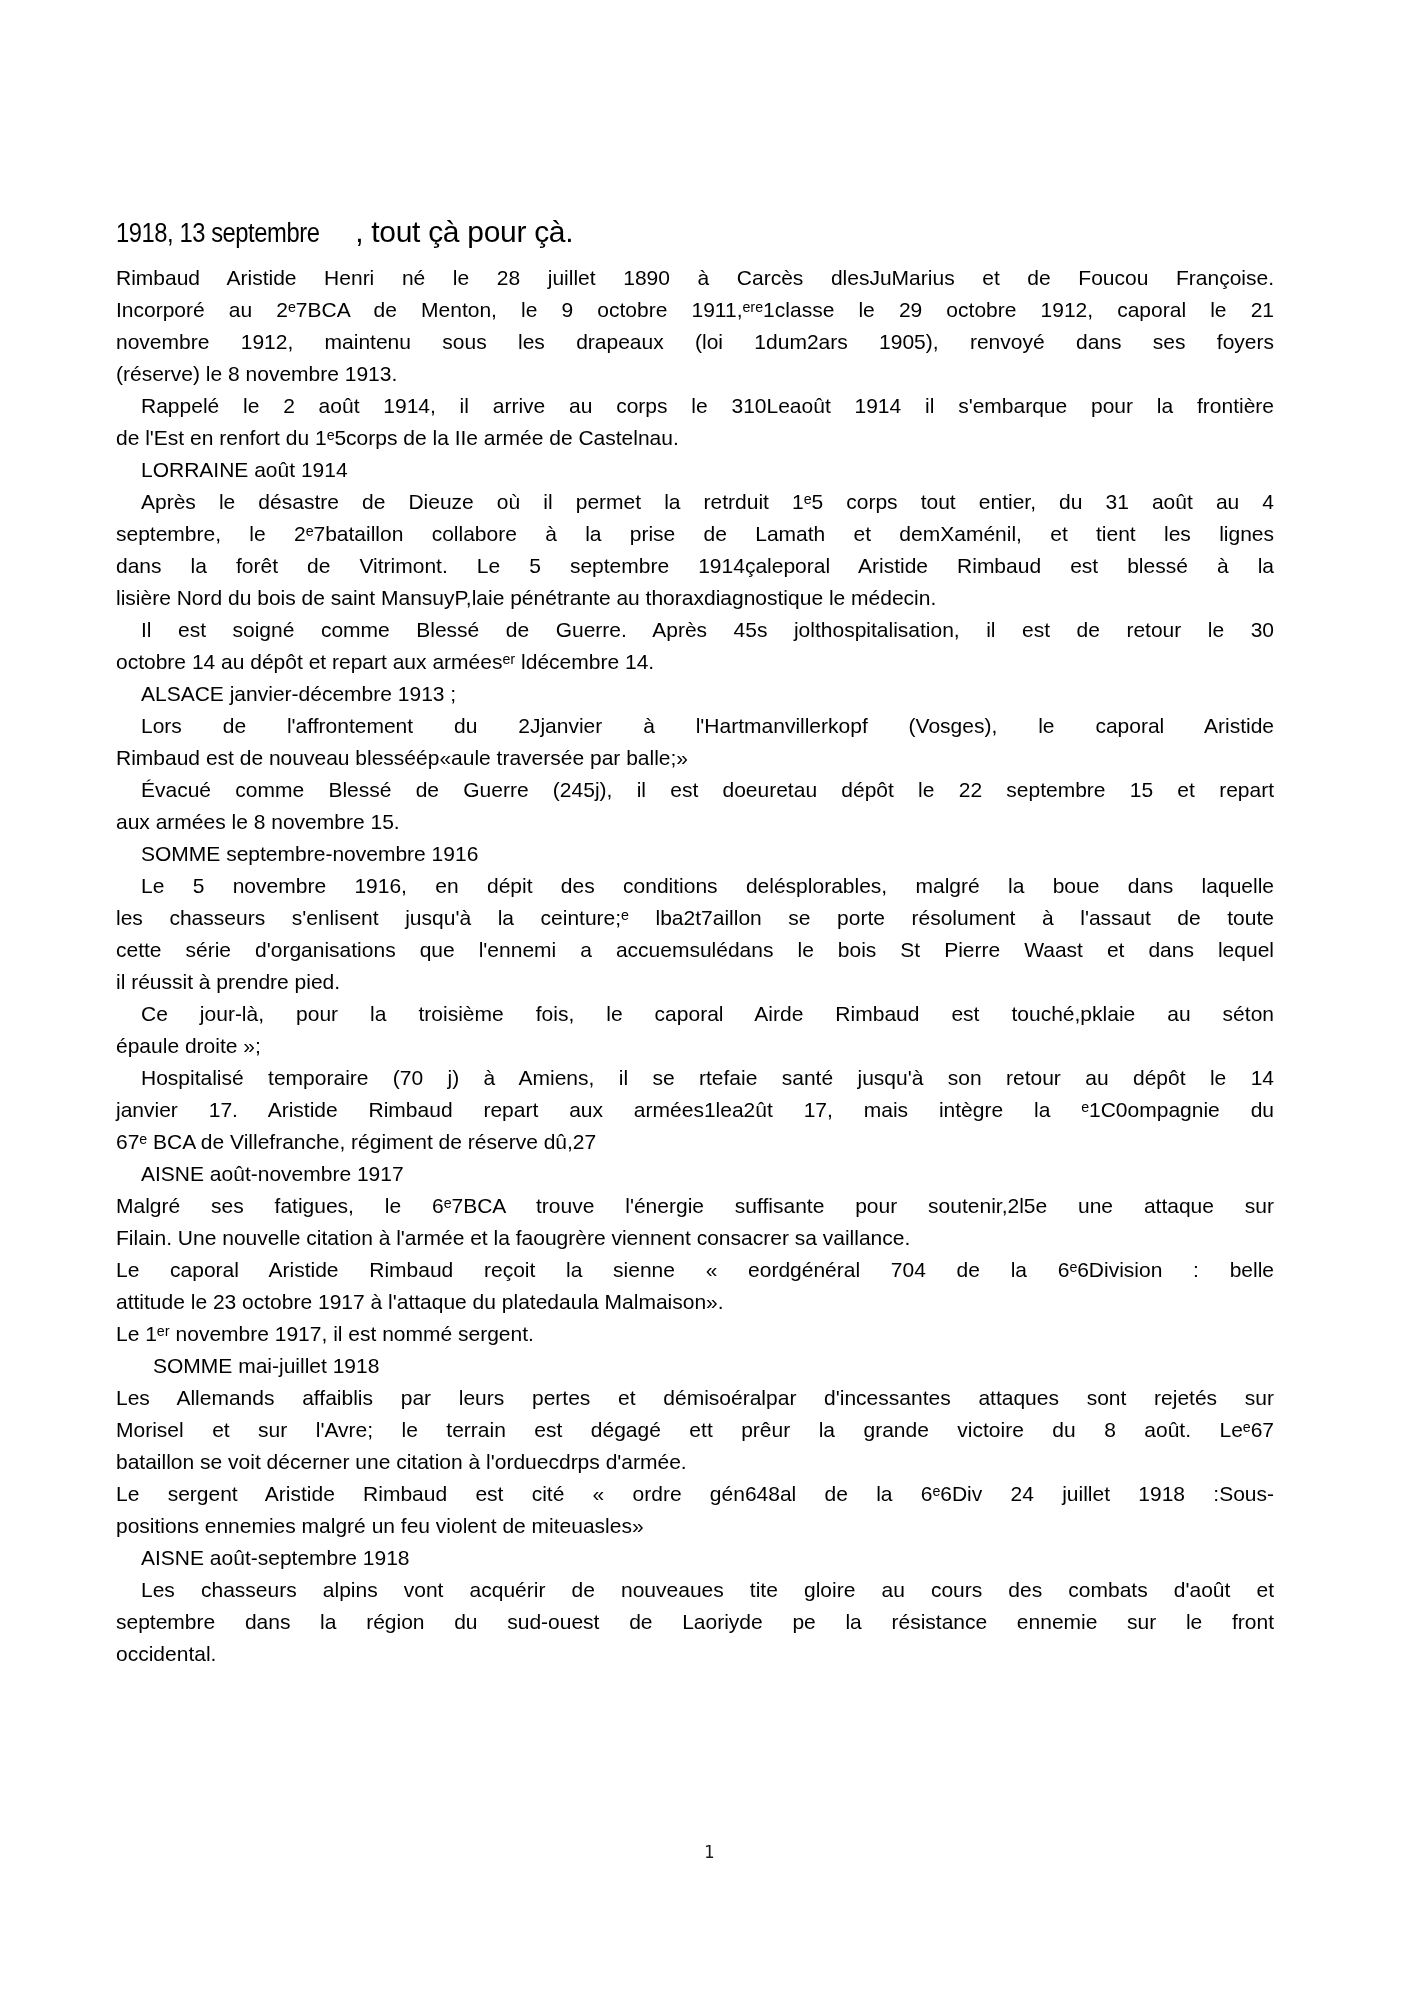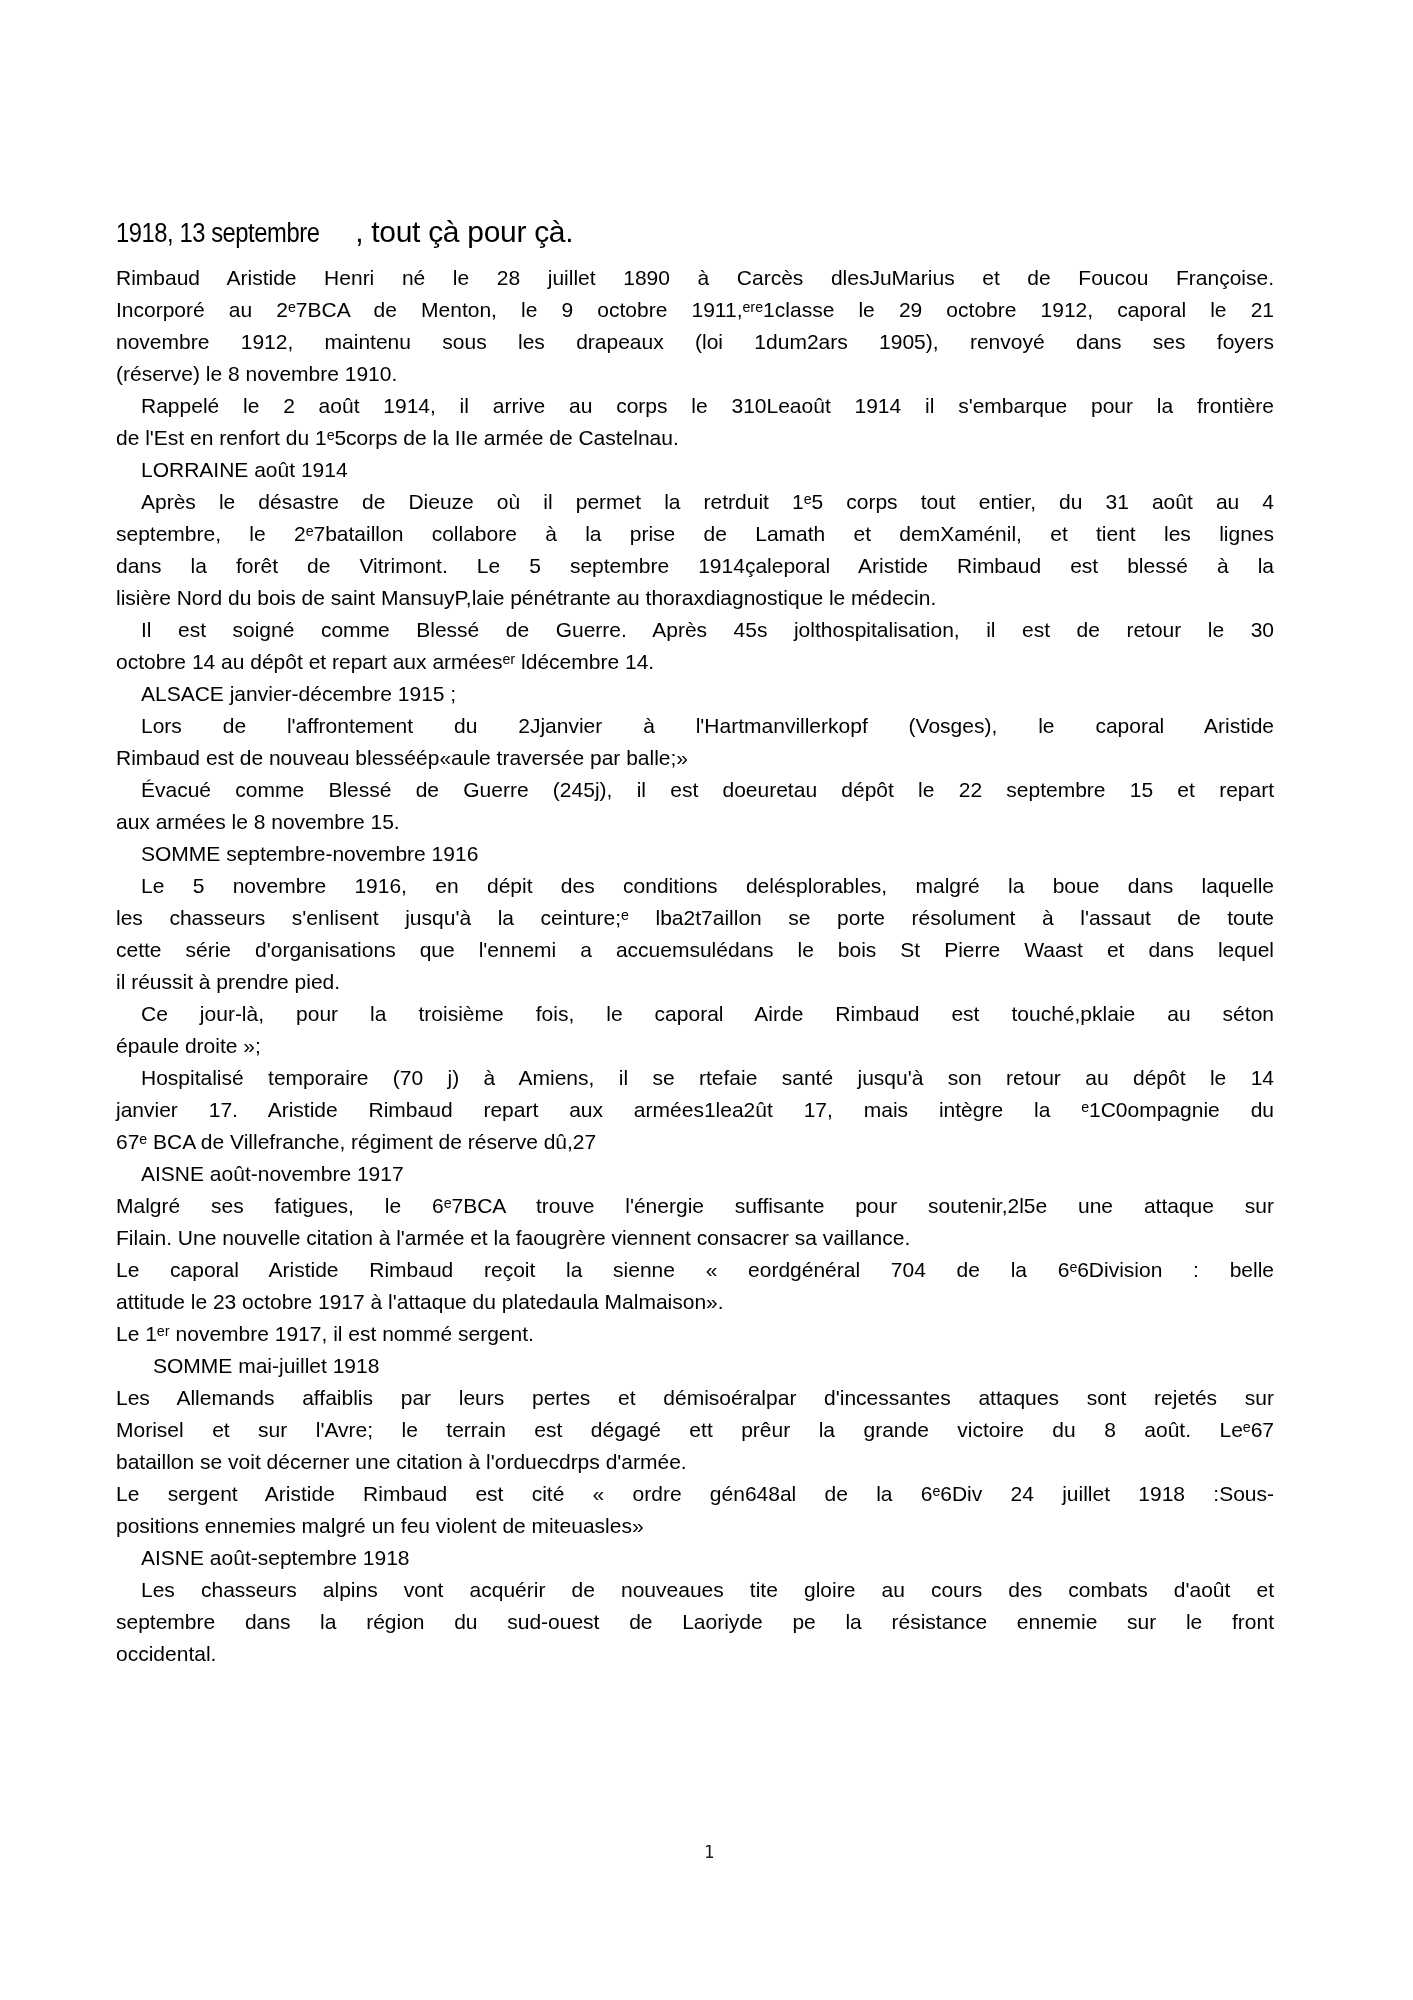--- a/index.html
+++ b/index.html
@@ -67,31 +67,31 @@
 
 <div class="page">
   <div class="content">
     <div class="doc-title">
       <span class="t1">1918, 13 septembre</span><span class="t2"> , tout çà pour çà.</span>
     </div>
     <div class="body-lines" id="body-lines">
         <div class="line fill">Rimbaud Aristide Henri né le 28 juillet 1890 à Carcès dlesJuMarius et de Foucou Françoise.</div>
         <div class="line fill">Incorporé au 2ᵉ7BCA de Menton, le 9 octobre 1911,ᵉʳᵉ1classe le 29 octobre 1912, caporal le 21</div>
         <div class="line fill">novembre 1912, maintenu sous les drapeaux (loi 1dum2ars 1905), renvoyé dans ses foyers</div>
-        <div class="line">(réserve) le 8 novembre 1910.</div>
+        <div class="line">(réserve) le 8 novembre 1913.</div>
         <div class="line fill indent-1">Rappelé le 2 août 1914, il arrive au corps le 310Leaoût 1914 il s'embarque pour la frontière</div>
         <div class="line">de l'Est en renfort du 1ᵉ5corps de la IIe armée de Castelnau.</div>
         <div class="line indent-1">LORRAINE août 1914</div>
         <div class="line fill indent-1">Après le désastre de Dieuze où il permet la retrduit 1ᵉ5 corps tout entier, du 31 août au 4</div>
         <div class="line fill">septembre, le 2ᵉ7bataillon collabore à la prise de Lamath et demXaménil, et tient les lignes</div>
         <div class="line fill">dans la forêt de Vitrimont. Le 5 septembre 1914çaleporal Aristide Rimbaud est blessé à la</div>
         <div class="line">lisière Nord du bois de saint MansuyP,laie pénétrante au thoraxdiagnostique le médecin.</div>
         <div class="line fill indent-1">Il est soigné comme Blessé de Guerre. Après 45s jolthospitalisation, il est de retour le 30</div>
         <div class="line">octobre 14 au dépôt et repart aux arméesᵉʳ ldécembre 14.</div>
-        <div class="line indent-1">ALSACE janvier-décembre 1915 ;</div>
+        <div class="line indent-1">ALSACE janvier-décembre 1913 ;</div>
         <div class="line fill indent-1">Lors de l'affrontement du 2Jjanvier à l'Hartmanvillerkopf (Vosges), le caporal Aristide</div>
         <div class="line">Rimbaud est de nouveau blesséép«aule traversée par balle;»</div>
         <div class="line fill indent-1">Évacué comme Blessé de Guerre (245j), il est doeuretau dépôt le 22 septembre 15 et repart</div>
         <div class="line">aux armées le 8 novembre 15.</div>
         <div class="line indent-1">SOMME septembre-novembre 1916</div>
         <div class="line fill indent-1">Le 5 novembre 1916, en dépit des conditions delésplorables, malgré la boue dans laquelle</div>
         <div class="line fill">les chasseurs s'enlisent jusqu'à la ceinture;ᵉ lba2t7aillon se porte résolument à l'assaut de toute</div>
         <div class="line fill">cette série d'organisations que l'ennemi a accuemsulédans le bois St Pierre Waast et dans lequel</div>
         <div class="line">il réussit à prendre pied.</div>
         <div class="line fill indent-1">Ce jour-là, pour la troisième fois, le caporal Airde Rimbaud est touché,pklaie au séton</div>

